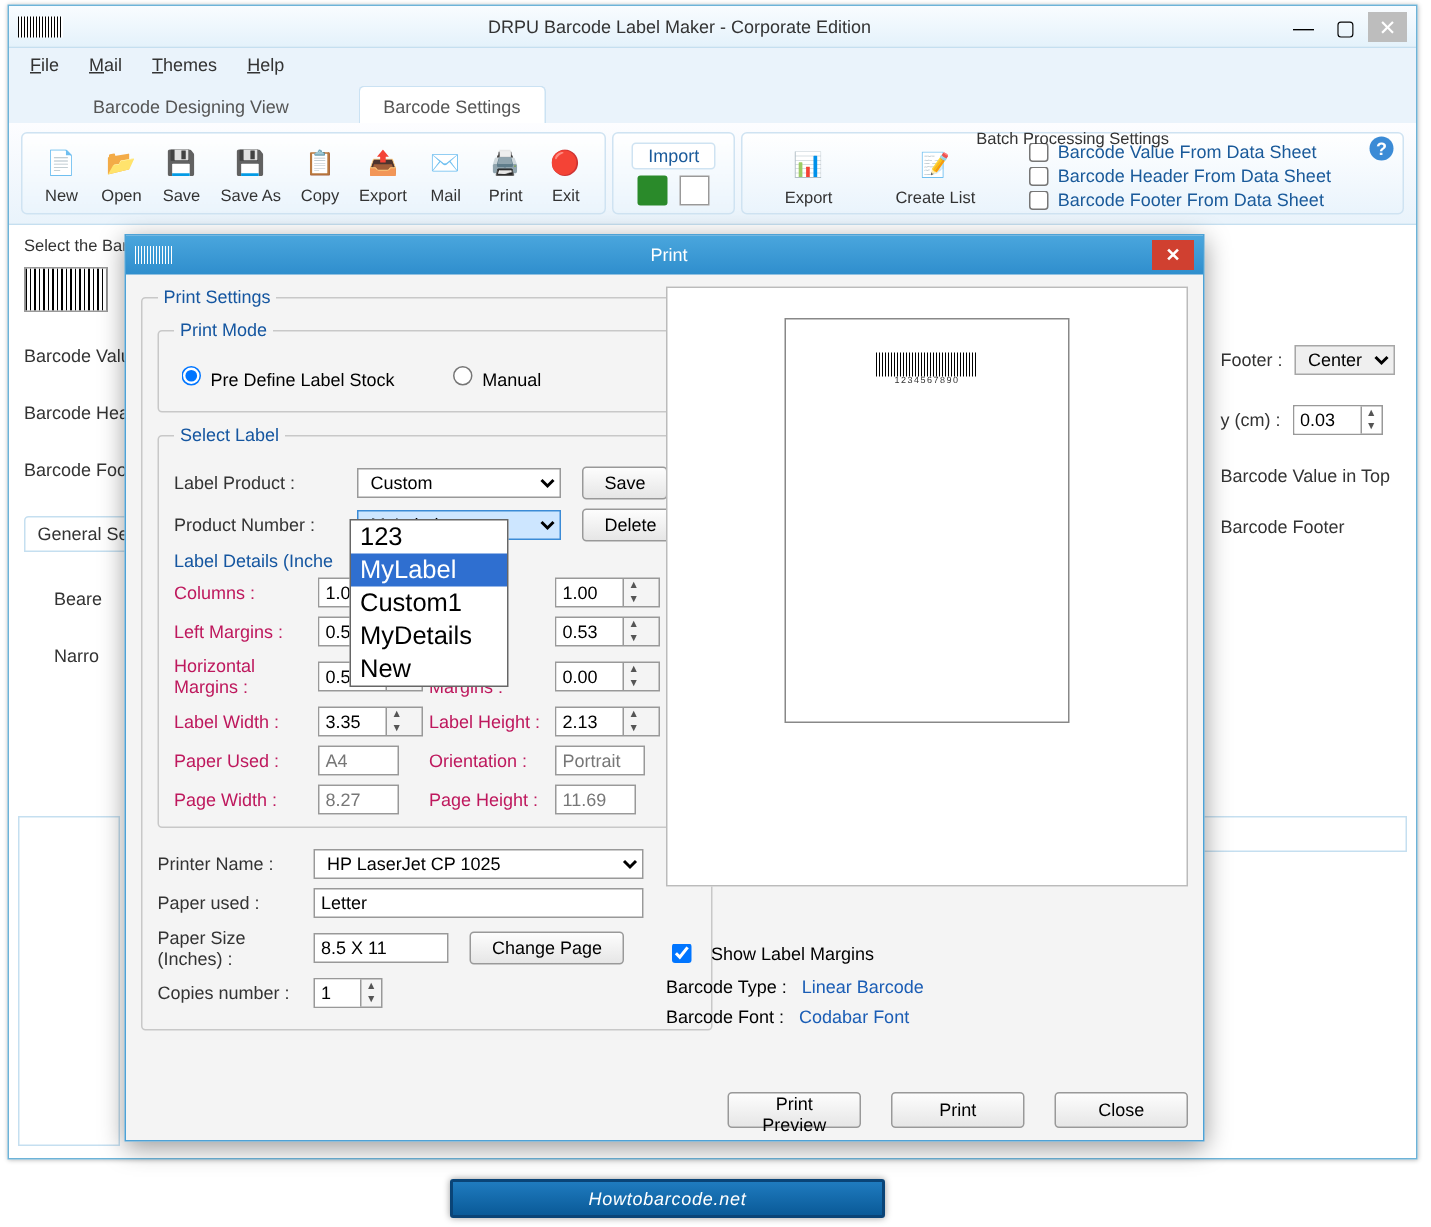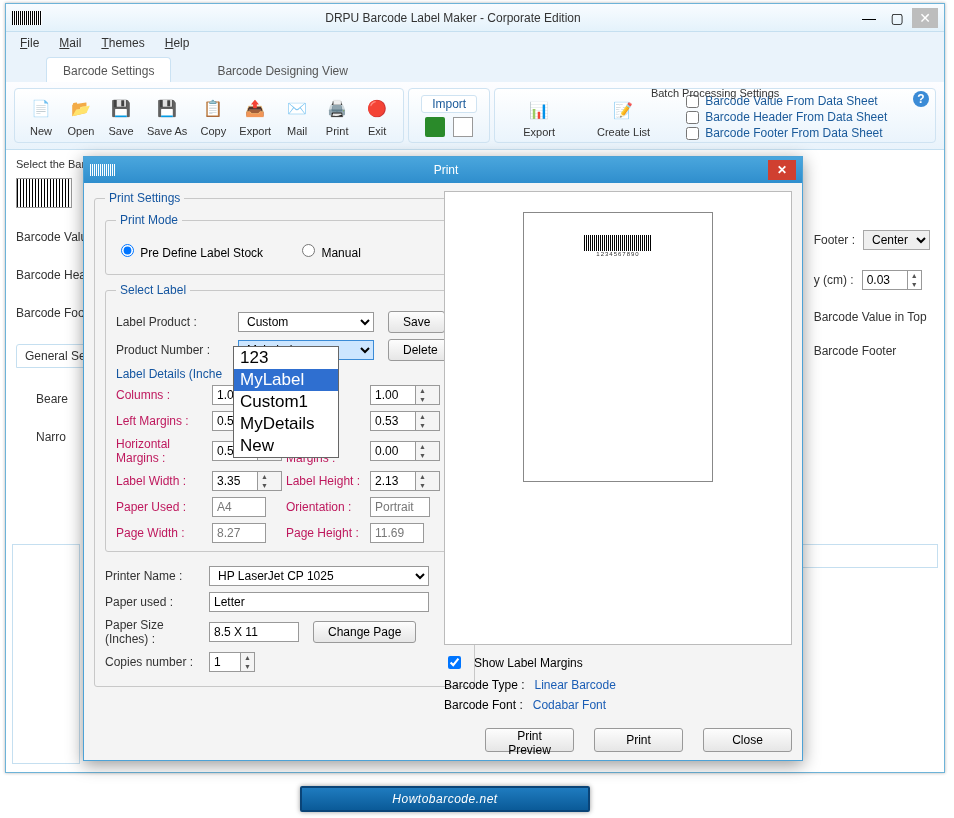--- a/index.html
+++ b/index.html
@@ -46,21 +46,21 @@
 
 
 .dialog { position: absolute; left: 83px; top: 156px; width: 720px; height: 605px; border: 1px solid #4da2d6; background: #f4f4f4; box-shadow: 0 4px 16px rgba(0,0,0,0.4); z-index: 20; }
 .dlg-title { height: 26px; background: linear-gradient(#4aa6dd,#2f8ecd); display: flex; align-items: center; padding: 0 6px; color: #fff; }
 .dlg-title .bicon2 { width: 26px; height: 12px; background: repeating-linear-gradient(90deg,#fff 0 1px,transparent 1px 2px); margin-right: 8px; }
 .dlg-title .t { flex: 1; text-align: center; }
 .dlg-title .x { width: 28px; height: 20px; background: #d04030; color: #fff; display: flex; align-items: center; justify-content: center; font-weight: bold; }
 
 .dlg-body { display: flex; padding: 8px 10px; gap: 10px; height: calc(100% - 26px); }
 .left-pane { width: 340px; }
-.right-pane { flex: 1; display: flex; flex-direction: column; }
+.right-pane { flex: 1; display: flex; flex-direction: column; gap: 27px; }
 
 fieldset { border: 1px solid #c8c8c8; border-radius: 3px; margin: 0 0 8px 0; padding: 8px 10px; }
 legend { color: #1556a0; padding: 0 4px; font-size: 12px; }
 .row2 { display: flex; align-items: center; gap: 14px; margin: 6px 0; }
 .lbl2 { width: 108px; text-align: left; color: #333; }
 input[type=text].fld, select.fld { height: 20px; border: 1px solid #999; padding: 0 4px; font-size: 12px; background: #fff; }
 .fld.w1 { width: 136px; }
 .fld.w2 { width: 54px; }
 .fld.ro { background: #f0f0f0; color: #777; }
 .btn { height: 22px; padding: 0 14px; border: 1px solid #999; background: linear-gradient(#fdfdfd,#e6e6e6); border-radius: 3px; cursor: default; }
@@ -107,22 +107,22 @@
       <div class="winbtn close">✕</div>
     </div>
   </div>
   <div class="menubar">
     <span><u>F</u>ile</span>
     <span><u>M</u>ail</span>
     <span><u>T</u>hemes</span>
     <span><u>H</u>elp</span>
   </div>
   <div class="tabs">
+    <div class="tab inactive">Barcode Designing View</div>
     <div class="tab active">Barcode Settings</div>
-    <div class="tab inactive">Barcode Designing View</div>
   </div>
   <div class="ribbon">
     <div class="rgroup">
       <div class="rbtn">
           <div class="ricon">📄</div>
           <span class="lbl">New</span>
         </div>
       <div class="rbtn">
           <div class="ricon">📂</div>
           <span class="lbl">Open</span>

